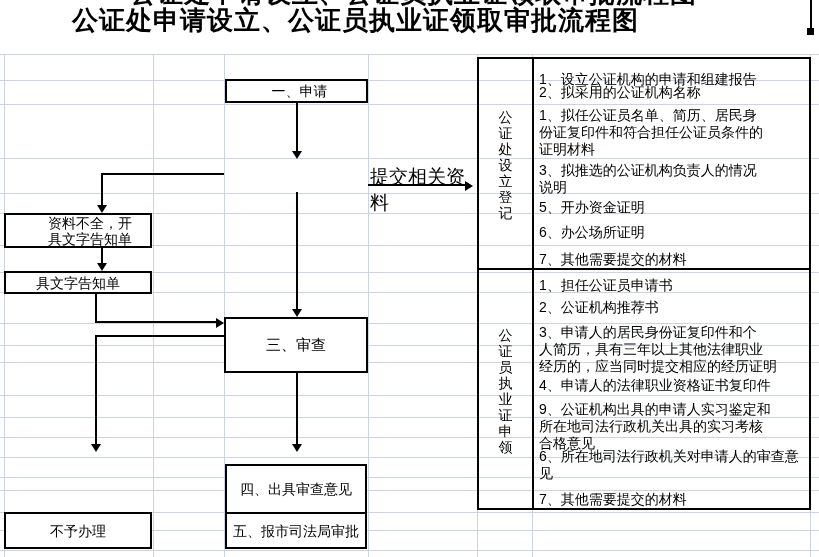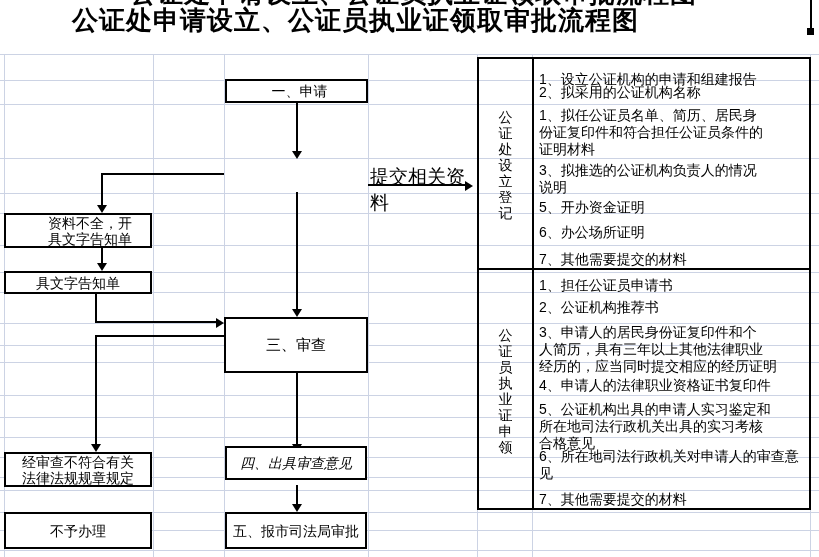--- a/index.html
+++ b/index.html
@@ -16,21 +16,21 @@
          font-family:"DejaVu Serif",serif;font-weight:bold;font-size:26px;
          letter-spacing:1px;white-space:nowrap;}
   
   .fbox{position:absolute;background:#ffffff;border:2px solid #000;box-sizing:border-box;
         display:flex;align-items:center;justify-content:center;text-align:center;
         font-size:14px;line-height:16px;}
   .fbox .txt{white-space:pre-line;}
   #b-step1{left:225px;top:79px;width:143px;height:24px;padding-left:6px;}
   #b-step2{left:224px;top:159px;width:144px;height:34px;font-size:15px;}
   #b-step3{left:224px;top:317px;width:144px;height:56px;font-size:15px;}
-  #b-step4{left:225px;top:446px;width:142px;height:34px;font-style:italic;}
+  #b-step4{left:225px;top:464px;width:142px;height:50px;}
   #b-step5{left:225px;top:512px;width:142px;height:37px;}
   #b-incomplete{left:4px;top:213px;width:148px;height:35px;}
   #b-incomplete .txt{width:88px;margin-left:24px;}
   #b-supplement{left:4px;top:271px;width:148px;height:23px;}
   #b-reject-reason{left:4px;top:452px;width:148px;height:35px;}
   #b-reject-reason .txt{width:116px;}
   #b-reject{left:4px;top:512px;width:148px;height:37px;}
   
   .seg{position:absolute;background:#000;}
   .head-d{position:absolute;width:0;height:0;border-left:5px solid transparent;
@@ -131,24 +131,20 @@
   <div class="fbox" id="b-step5">
       <span class="txt">五、报市司法局审批</span>
     </div>
   <div class="fbox" id="b-incomplete">
       <span class="txt">资料不全，开
 具文字告知单</span>
     </div>
   <div class="fbox" id="b-supplement">
       <span class="txt">具文字告知单</span>
     </div>
-  <div class="fbox" id="b-reject-reason">
-      <span class="txt">经审查不符合有关
-法律法规规章规定</span>
-    </div>
   <div class="fbox" id="b-reject">
       <span class="txt">不予办理</span>
     </div>
 
   <div class="submit-label">提交相关资料</div>
 
   <div id="panel">
     <div class="vdiv"></div>
     <div class="hdiv"></div>
     <div class="vlabel" id="vlabel-0">公
@@ -178,20 +174,20 @@
         <div class="item" style="top: 165px;">6、办公场所证明</div>
         <div class="item" style="top: 192px;">7、其他需要提交的材料</div>
       </div>
     <div id="items-1">
         <div class="item" style="top: 218px;">1、担任公证员申请书</div>
         <div class="item" style="top: 240px;">2、公证机构推荐书</div>
         <div class="item" style="top: 265px;">3、申请人的居民身份证复印件和个
 人简历，具有三年以上其他法律职业
 经历的，应当同时提交相应的经历证明</div>
         <div class="item" style="top: 318px;">4、申请人的法律职业资格证书复印件</div>
-        <div class="item" style="top: 342px;">5、公证机构出具的申请人实习鉴定和
+        <div class="item" style="top: 342px;">9、公证机构出具的申请人实习鉴定和
 所在地司法行政机关出具的实习考核
 合格意见</div>
         <div class="item" style="top: 389px;">6、所在地司法行政机关对申请人的审查意见</div>
         <div class="item" style="top: 432px;">7、其他需要提交的材料</div>
       </div>
   </div>
 </div>
 
 </body></html>

